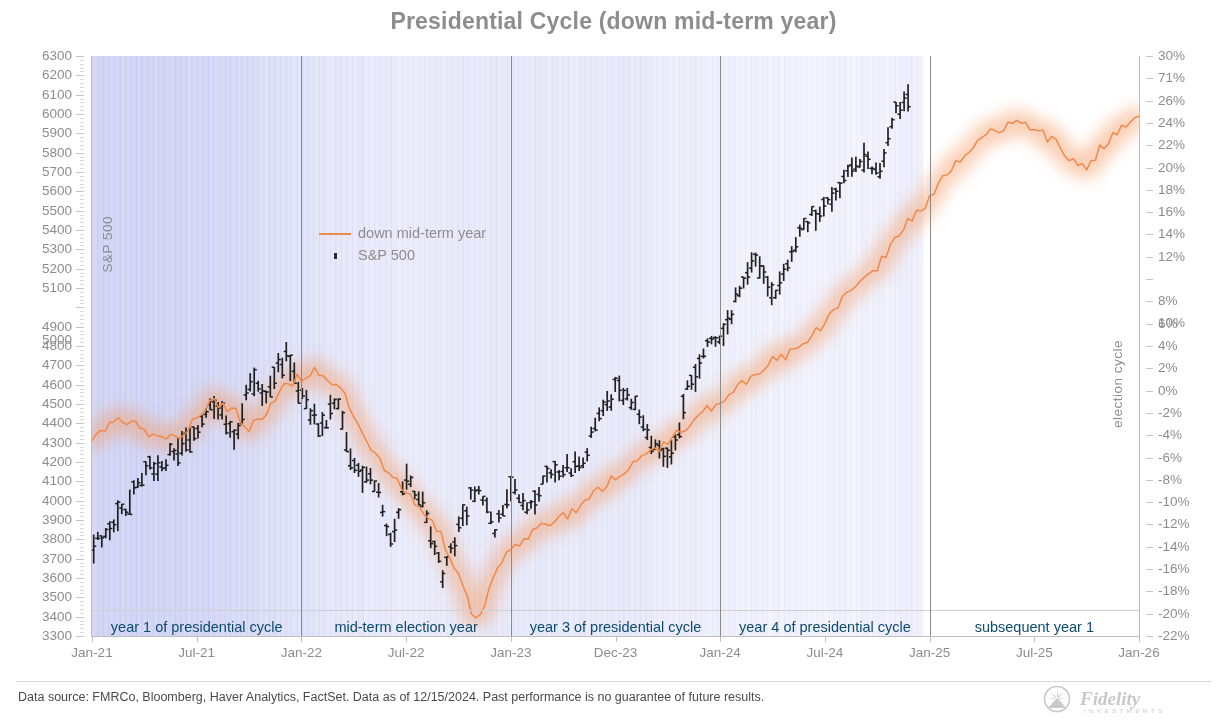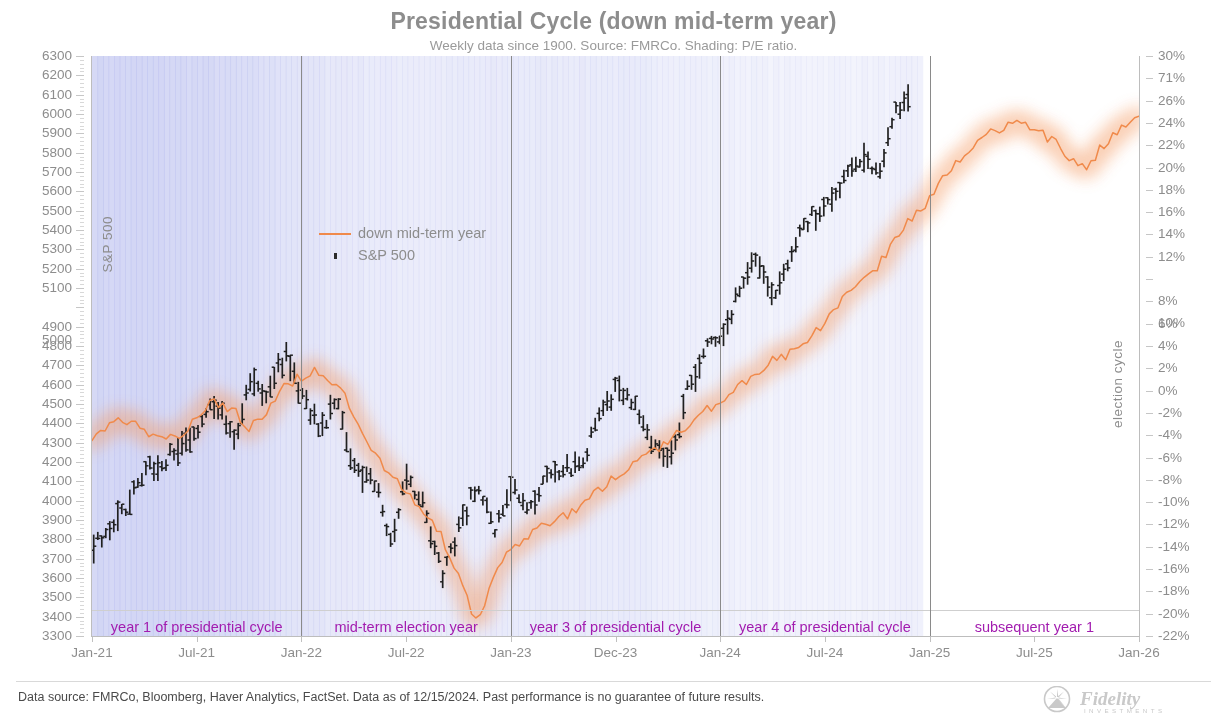--- a/index.html
+++ b/index.html
@@ -42,38 +42,37 @@
     writing-mode:vertical-rl;transform:rotate(180deg);letter-spacing:.5px;}
 
   
   #legend{position:absolute;left:318px;top:222px;font-size:14.5px;color:#8d8d8d;}
   .legrow{display:flex;align-items:center;height:22px;}
   .legswatch{width:34px;text-align:center;margin-right:6px;}
   .legline{display:inline-block;width:32px;height:2px;background:#f08a4b;vertical-align:middle;}
   .legdot{display:inline-block;width:3px;height:6px;background:#2b2b2b;vertical-align:middle;}
 
   
-  .bandlabel{position:absolute;top:619px;font-size:14.5px;color:#a21caf;
+  .bandlabel{position:absolute;top:619px;font-size:14.5px;color:#0c4a6e;
     transform:translateX(-50%);white-space:nowrap;text-align:right;}
   .banddiv{position:absolute;top:56px;width:1px;height:580px;background:#8a8a8a;}
   #bandline{position:absolute;left:92px;top:610px;width:1047px;height:1px;background:#cfcfcf;}
   #bandline2{position:absolute;left:92px;top:636px;width:1047px;height:1px;background:#bdbdbd;}
 
   
   #footrule{position:absolute;left:16px;top:681px;width:1195px;height:1px;background:#d9d9d9;}
   #footer{position:absolute;left:18px;top:690px;font-size:12.5px;color:#4a4a4a;}
   #logo{position:absolute;left:1038px;top:686px;width:176px;height:30px;}
 </style>
 </head>
 <body>
 
 <div id="page">
 
   <div id="title">Presidential Cycle (down mid-term year)</div>
-  <div id="subtitle">Weekly data since 1900. Source: FMRCo. Shading: P/E ratio.</div>
 
   <div id="yaxis-left">
       <div class="ytick" style="top: 0px; right: 12px;">6300</div>
       <div class="tickmark" style="top: 0px; right: 0px; width: 8px;"></div>
       <div class="ytick" style="top: 19.3333px; right: 12px;">6200</div>
       <div class="tickmark" style="top: 19.3333px; right: 0px; width: 8px;"></div>
       <div class="ytick" style="top: 38.6667px; right: 12px;">6100</div>
       <div class="tickmark" style="top: 38.6667px; right: 0px; width: 8px;"></div>
       <div class="ytick" style="top: 58px; right: 12px;">6000</div>
       <div class="tickmark" style="top: 58px; right: 0px; width: 8px;"></div>

